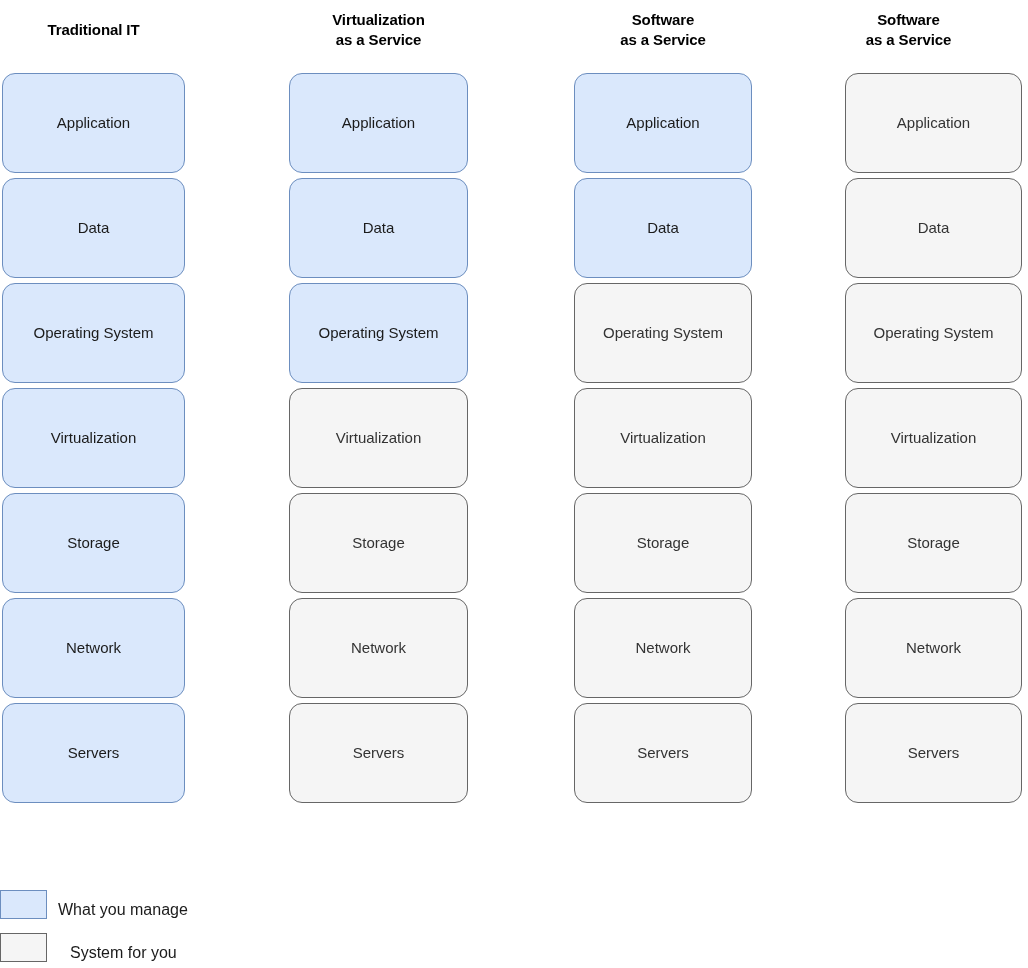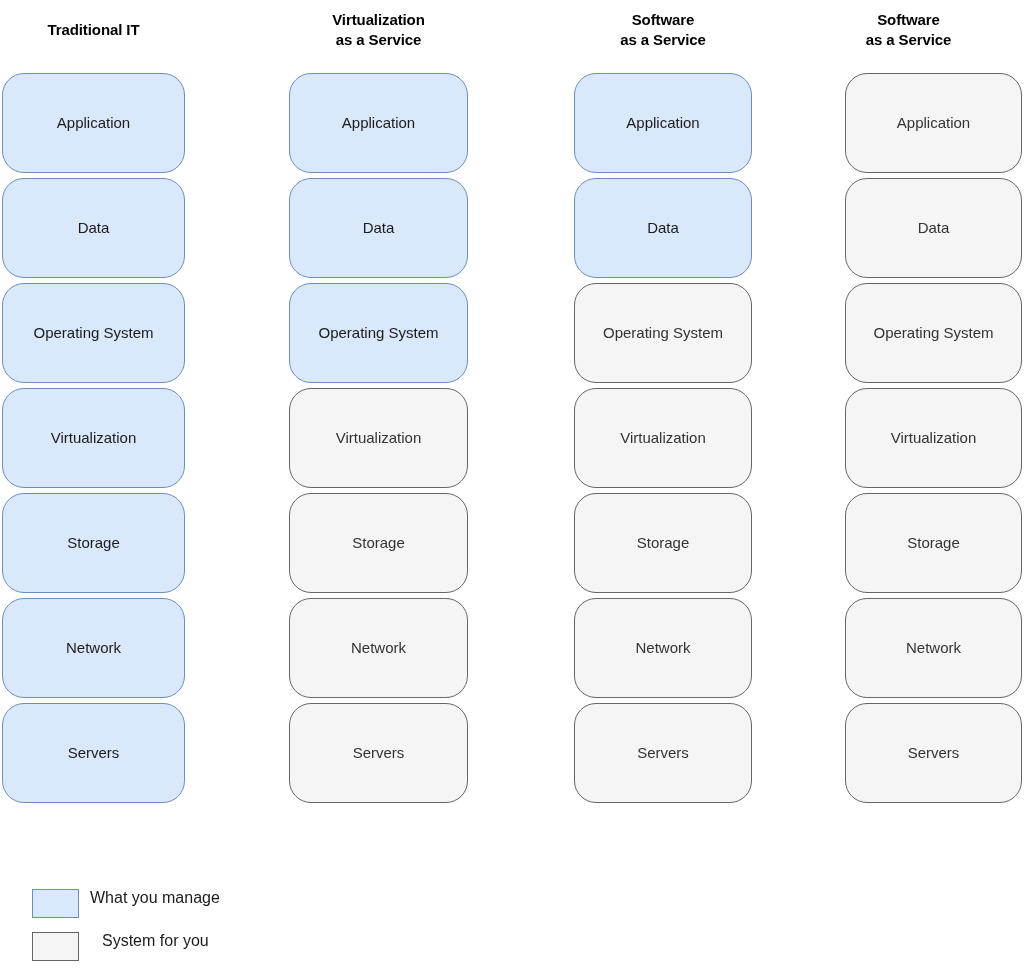--- a/index.html
+++ b/index.html
@@ -39,21 +39,21 @@
     line-height: 20px;
     text-align: center;
     letter-spacing: -0.1px;
   }
   .col-header .line { display: block; white-space: nowrap; }
 
   
   .box {
     position: absolute;
     box-sizing: border-box;
-    border-radius: 22px;
+    border-radius: 13px;
     display: flex;
     align-items: center;
     justify-content: center;
     font-size: 15px;
     line-height: 18px;
     text-align: center;
     white-space: nowrap;
   }
   .box.managed-self {
     background: #dae8fc;
@@ -66,22 +66,21 @@
     color: #333333;
   }
 
   
   .legend-row {
     position: absolute;
     left: 0;
     height: 30px;
     display: flex;
     flex-direction: row;
-    align-items: flex-start;
-    padding-left: 32px;
+    align-items: flex-end;
   }
   .legend-swatch {
     box-sizing: border-box;
     width: 47px;
     height: 29px;
     flex: 0 0 auto;
   }
   .legend-swatch.managed-self {
     background: #dae8fc;
     border: 1.3px solid #6c8ebf;

